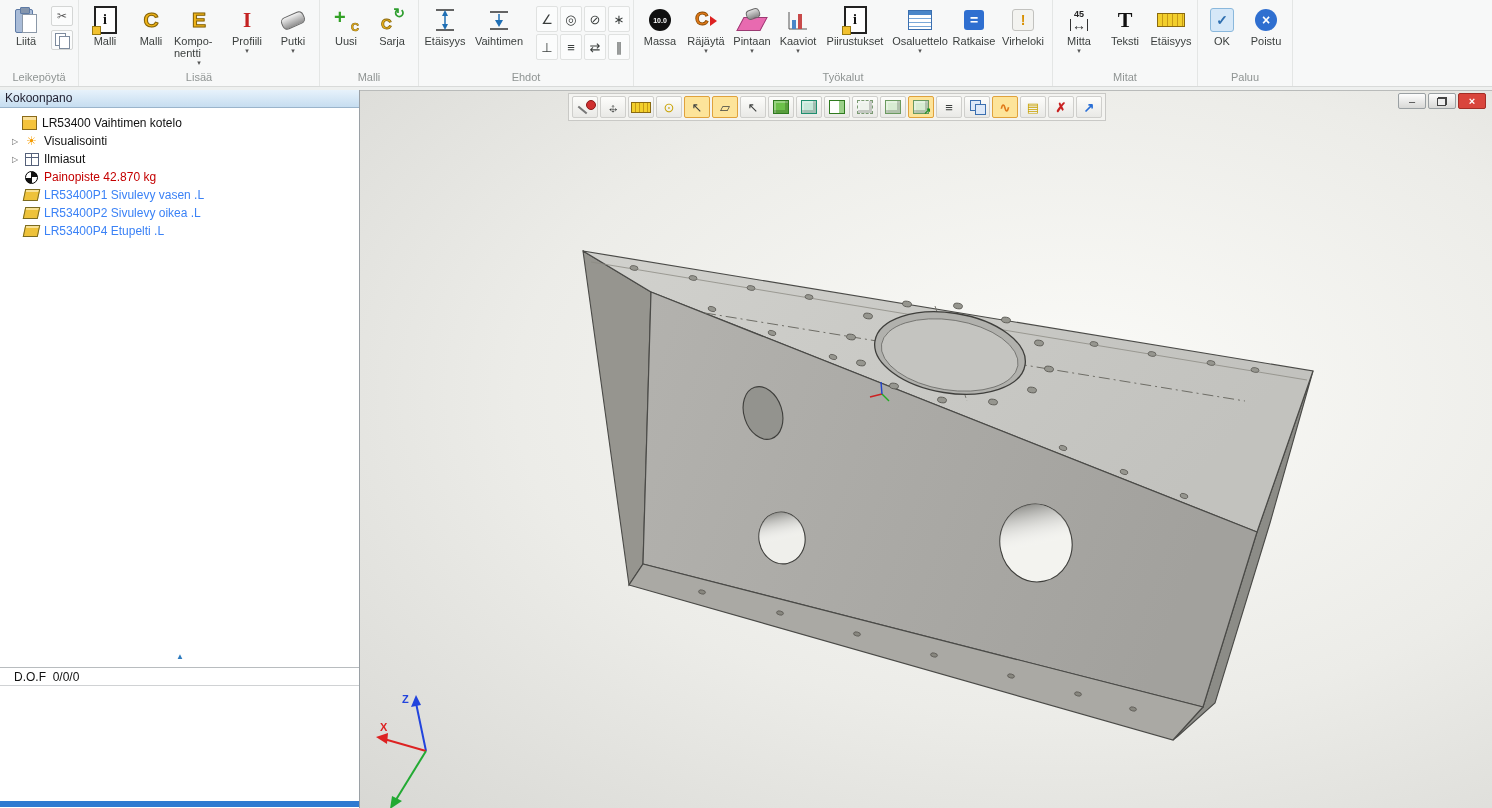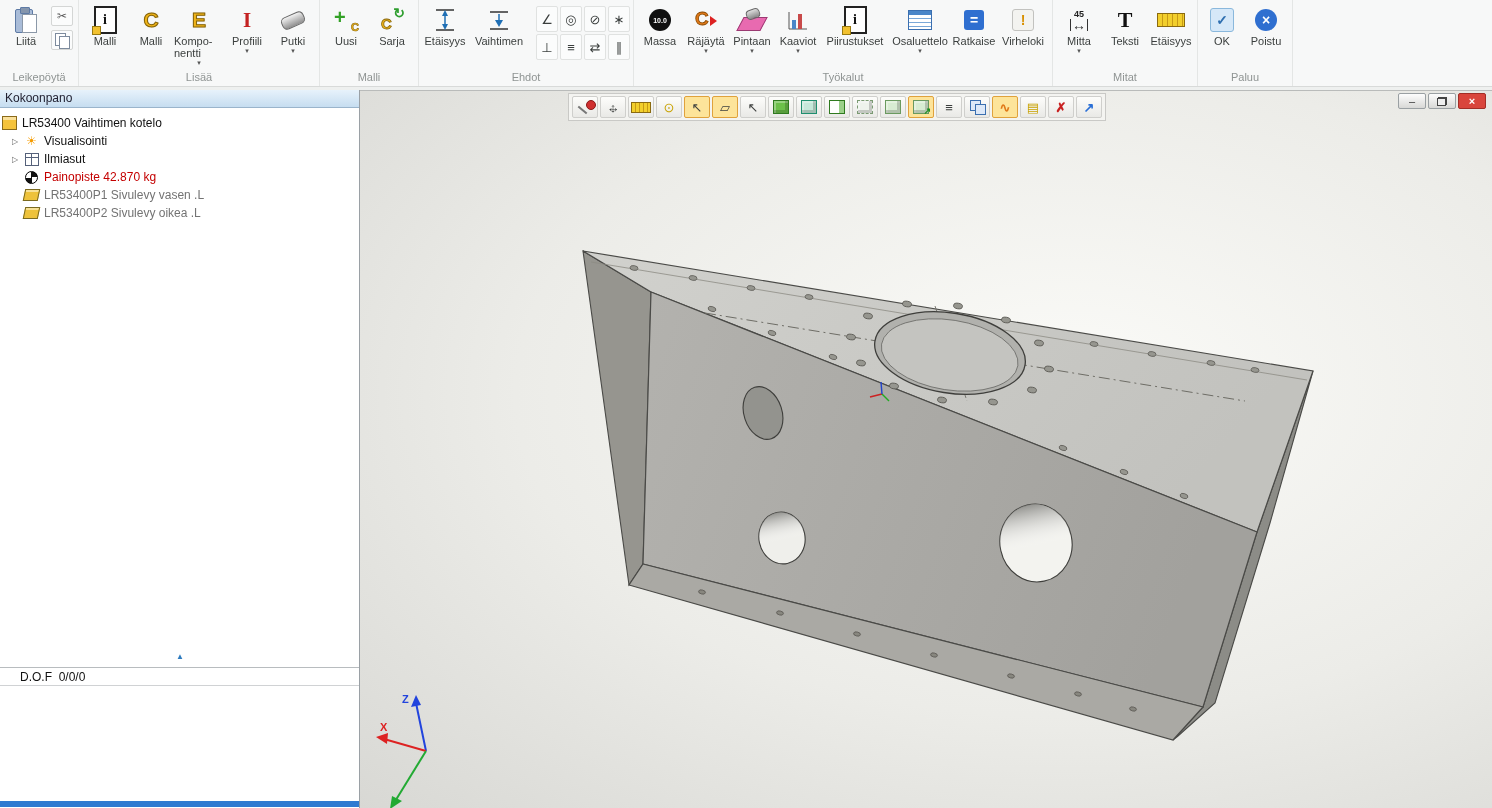--- a/index.html
+++ b/index.html
@@ -57,40 +57,40 @@
   .ic-ok{width:22px;height:22px;background:#d6e8f8;border:1px solid #8ab8dc;border-radius:3px;color:#2f6fb0;font-weight:900;font-size:14px;display:flex;align-items:center;justify-content:center;}
   .ic-exit{width:22px;height:22px;background:#2f6fd0;border-radius:50%;color:#fff;font-weight:900;font-size:14px;display:flex;align-items:center;justify-content:center;}
   .constr-grid{display:grid;grid-template-columns:repeat(4,22px);grid-auto-rows:26px;gap:2px;margin:2px 0 0 6px;}
   .cbtn{border:1px solid #e0e2e1;background:#fbfcfc;border-radius:2px;font-size:13px;color:#3a3e3d;
     display:flex;align-items:center;justify-content:center;padding:0;}
   
   .panel{position:absolute;left:0;top:90px;width:360px;height:718px;background:#fff;border-right:1px solid #9aa0a5;box-sizing:border-box;}
   .panel-header{height:18px;background:linear-gradient(#e7f2fb,#c6ddf0);border-bottom:1px solid #9ab4cb;
     font-size:12px;color:#223;padding:1px 5px 16px;box-sizing:border-box;}
   .tree{position:absolute;left:0;top:18px;width:100%;height:560px;border-bottom:1px solid #b8bcbf;box-sizing:border-box;padding-top:6px;background:#fff;overflow:hidden;}
-  .trow{display:flex;align-items:center;height:18px;font-size:12px;color:#111;padding-left:2px;cursor:default;}
+  .trow{display:flex;align-items:center;height:18px;font-size:12px;color:#111;padding-left:22px;cursor:default;}
   .trow.child{padding-left:12px;}
   .texp{width:12px;font-size:8px;color:#666;text-align:left;}
   .tspace{width:12px;}
   .tico{width:15px;height:14px;display:inline-flex;align-items:center;justify-content:center;margin-right:5px;flex:0 0 15px;}
   .asm{width:13px;height:12px;background:#f5c33b;border:1px solid #8a6a1a;box-shadow:inset 0 3px 0 #fae09a;}
   .sun{color:#f59b00;font-size:12px;line-height:12px;}
   .page{width:10px;height:13px;background:#fff;border:1px solid #55617a;box-shadow:inset 0 2px 0 #dde4f2;}
   .gridic{width:12px;height:11px;border:1px solid #55617a;background:
       linear-gradient(#55617a 0 0) 0 3px/100% 1px no-repeat,
       linear-gradient(#55617a 0 0) 5px 0/1px 100% no-repeat,#fff;}
   .cog{width:11px;height:11px;border-radius:50%;border:1px solid #000;
       background:conic-gradient(#111 0 90deg,#fff 90deg 180deg,#111 180deg 270deg,#fff 270deg);}
   .jig{width:13px;height:9px;background:#e8b62c;border:1px solid #7a6a20;box-shadow:inset -4px 0 0 #b8891a;}
   .sheetp{width:13px;height:10px;background:#eec23a;border:1px solid #7a6a20;transform:skewX(-12deg);box-shadow:inset 0 2px 0 #f8e195;}
   .lab-red{color:#c40000;}
-  .lab-blue{color:#737373;}
+  .lab-blue{color:#3b82f6;}
   .scrollup{position:absolute;left:176px;top:562px;font-size:8px;color:#2e7bbf;}
   .dofrow{position:absolute;left:0;top:578px;width:100%;height:18px;font-size:12px;color:#111;
-    padding:2px 0 0 20px;box-sizing:border-box;border-bottom:1px solid #d0d2d4;white-space:pre;}
+    padding:2px 0 0 14px;box-sizing:border-box;border-bottom:1px solid #d0d2d4;white-space:pre;}
   .panel-bluebar{position:absolute;left:0;top:711px;width:100%;height:6px;background:#2f7ad1;}
   
   .viewport{position:absolute;left:360px;top:90px;width:1132px;height:718px;
     background:radial-gradient(ellipse at 62% 42%,#fbfbf8 0%,#ececE8 55%,#d8d8d4 100%);
     border-top:1px solid #b9bbba;overflow:hidden;}
   .vtoolbar{position:absolute;left:208px;top:2px;display:flex;gap:2px;padding:2px 3px;
     background:#f4f4f1;border:1px solid #c9c9c6;}
   .tbtn{position:relative;width:26px;height:22px;border:1px solid #cfcfcc;border-radius:2px;
     background:linear-gradient(#fdfdfb,#e9e9e6);font-size:13px;color:#3c3f3e;
     display:flex;align-items:center;justify-content:center;padding:0;}
@@ -440,20 +440,27 @@
         </span>
       <span class="lab-blue">LR53400P1 Sivulevy vasen .L</span>
     </div>
     <div class="trow child">
       <span class="tspace"></span>
       <span class="tico">
           <i class="sheetp"></i>
         </span>
       <span class="lab-blue">LR53400P2 Sivulevy oikea .L</span>
     </div>
+    <div class="trow child">
+      <span class="tspace"></span>
+      <span class="tico">
+          <i class="sheetp"></i>
+        </span>
+      <span class="lab-blue">LR53400P4 Etupelti .L</span>
+    </div>
   </div>
   <span class="scrollup">▲</span>
   <div class="dofrow">D.O.F  0/0/0</div>
   <div class="panel-bluebar"></div>
 </div>
 
 <div class="viewport">
 
   <div class="vtoolbar">
     <button class="tbtn">

